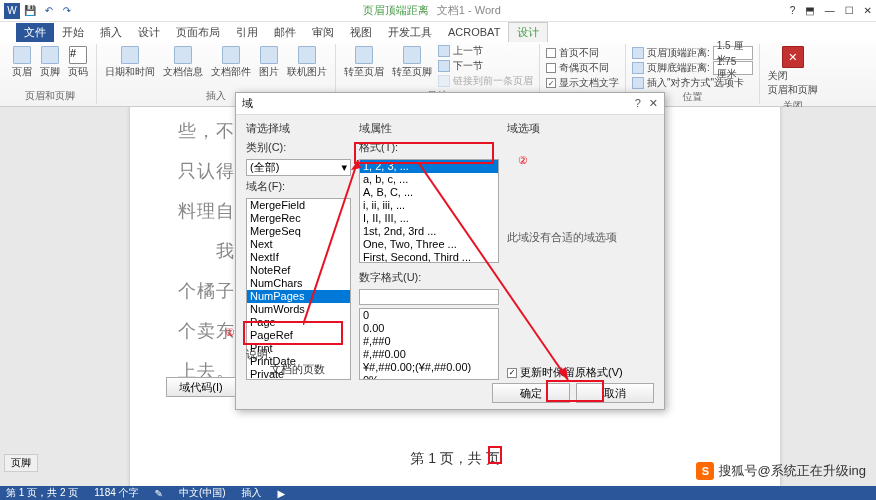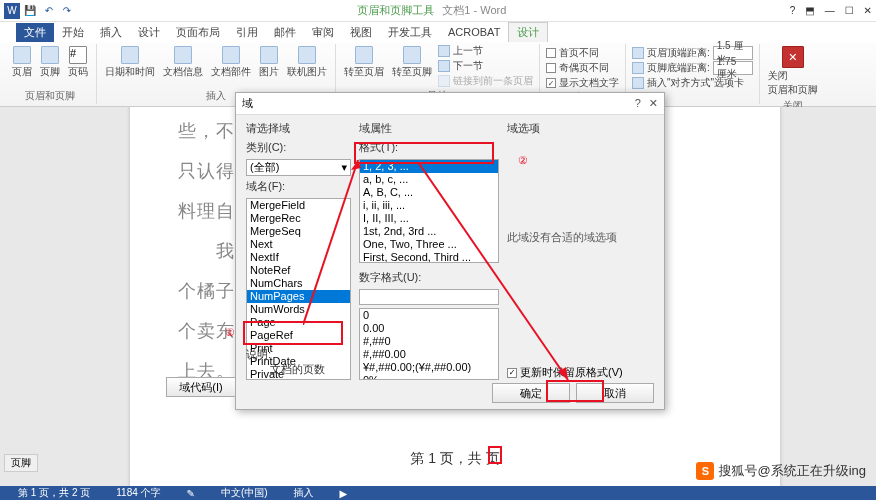--- a/index.html
+++ b/index.html
@@ -23,21 +23,21 @@
 .rbtn .txt{font-size:10px;color:#444;text-align:left;white-space:nowrap}
 .ribbon-small{display:flex;flex-direction:column;gap:1px}
 .ribbon-small .row{display:flex;align-items:center;gap:3px;font-size:10px;color:#444}
 .ribbon-small .row .ico{width:12px;height:12px;background:#d4e3f4;border:1px solid #9bb7d6}
 .chk{width:10px;height:10px;border:1px solid #888;display:inline-flex;align-items:center;justify-content:center;font-size:8px;background:#fff}
 .page-area{position:absolute;top:107px;left:0;right:0;bottom:14px;background:#e8e8e8;overflow:hidden}
 .page{position:absolute;left:130px;top:-8px;width:650px;height:440px;background:#fff;box-shadow:0 0 4px rgba(0,0,0,.2)}
 .page-text{position:absolute;left:48px;right:48px;top:12px;font-size:18px;color:#333;line-height:40px;letter-spacing:1px}
 .footer-area{position:absolute;bottom:18px;left:130px;width:650px;text-align:center;font-size:14px;color:#333}
 .footer-tab{position:absolute;bottom:14px;left:4px;font-size:10px;background:#f0f0f0;border:1px solid #ccc;padding:1px 6px}
-.statusbar{position:absolute;bottom:0;left:0;right:0;height:14px;background:#2b579a;color:#fff;font-size:10px;display:flex;align-items:center;padding:0 18px;gap:26px}
+.statusbar{position:absolute;bottom:0;left:0;right:0;height:14px;background:#2b579a;color:#fff;font-size:10px;display:flex;align-items:center;padding:0 6px;gap:16px}
 .dialog{position:absolute;left:235px;top:92px;width:430px;height:318px;background:#f0f0f0;border:1px solid #aaa;box-shadow:2px 2px 8px rgba(0,0,0,.3);font-size:11px}
 .dlg-title{height:22px;background:#fff;border-bottom:1px solid #ddd;display:flex;align-items:center;padding:0 6px;justify-content:space-between}
 .dlg-title .btns{display:flex;gap:8px;color:#555}
 .dlg-body{padding:6px 10px;display:flex;gap:8px}
 .dlg-col{display:flex;flex-direction:column;gap:3px}
 .dlg-label{font-size:11px;color:#333;margin-bottom:1px}
 .dlg-select{height:17px;border:1px solid #aaa;background:#fff;font-size:11px;padding:0 3px;display:flex;align-items:center;justify-content:space-between}
 .dlg-list{border:1px solid #aaa;background:#fff;overflow-y:auto;font-size:11px}
 .dlg-list .item{padding:0 3px;height:13px;line-height:13px;white-space:nowrap;overflow:hidden}
 .dlg-list .item.sel{background:#0078d7;color:#fff}
@@ -57,21 +57,21 @@
 <body>
 
 <div class="titlebar">
   <div class="qat">
     <span class="qat-icon" style="background:#2b579a;color:#fff;width:16px;height:16px">W</span>
     <span class="qat-icon">💾</span>
     <span class="qat-icon">↶</span>
     <span class="qat-icon">↷</span>
   </div>
   <div class="center">
-    <span style="color:#4a9b4a">页眉和页脚工具</span>
+    <span style="color:#4a9b4a">页眉顶端距离</span>
     <span class="doc-title">文档1 - Word</span>
   </div>
   <div class="win-btns">
     <span>?</span>
     <span>⬒</span>
     <span>—</span>
     <span>☐</span>
     <span>✕</span>
   </div>
 </div>
@@ -188,20 +188,21 @@
       <div class="row">
           <div class="ico"></div>
           <span>页脚底端距离:</span>
           <span class="spinner">1.75 厘米</span>
         </div>
       <div class="row">
           <div class="ico"></div>
           <span>插入"对齐方式"选项卡</span>
         </div>
     </div>
+    <div class="label">位置</div>
   </div>
   <div class="ribbon-group" style="border-right:none">
     <div class="rbtn">
         <div class="ico" style="background:#c43131;border-color:#a02020;width:22px;height:22px;color:#fff;display:flex;align-items:center;justify-content:center">✕</div>
         <div class="txt" style="white-space:pre-line">关闭
 页眉和页脚</div>
       </div>
     <div class="label">关闭</div>
   </div>
 </div>

